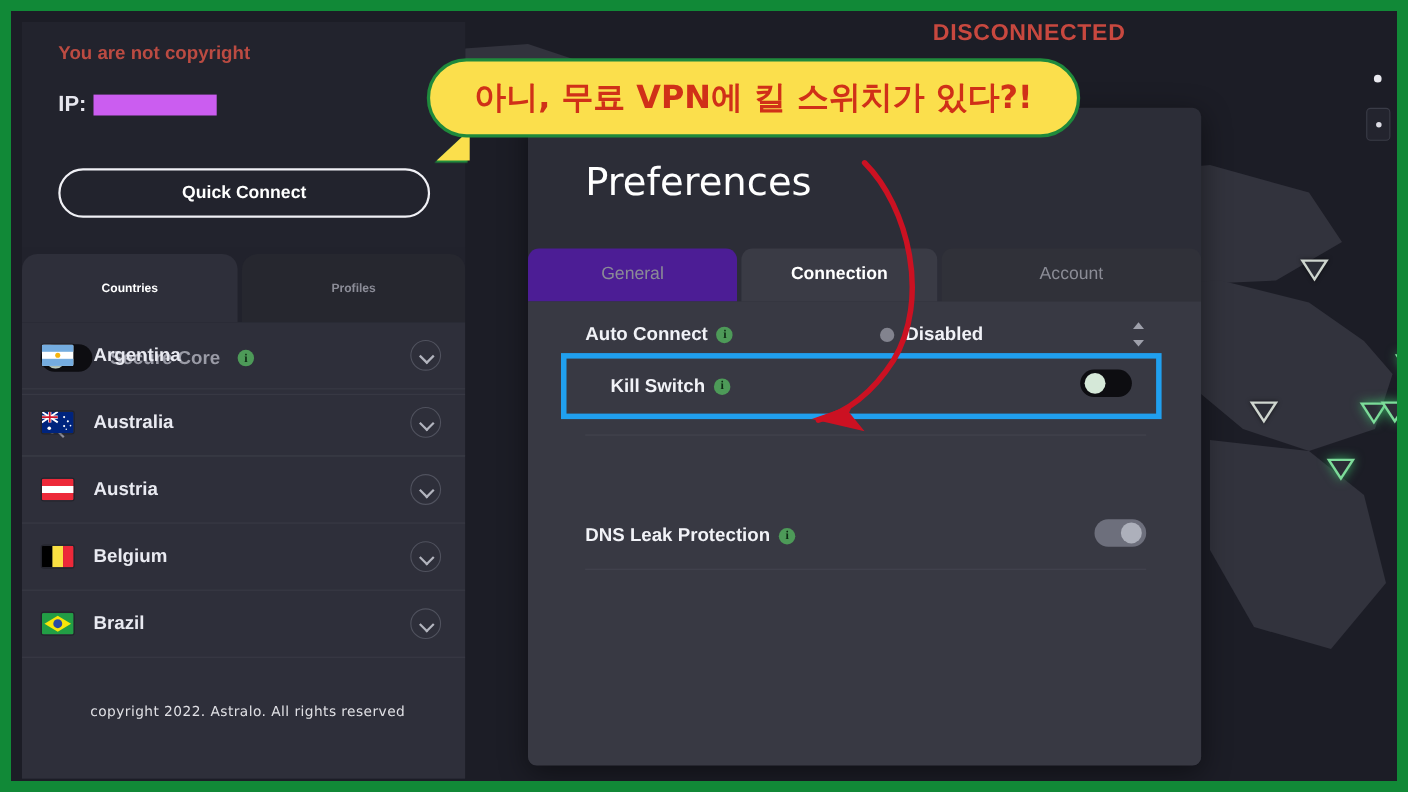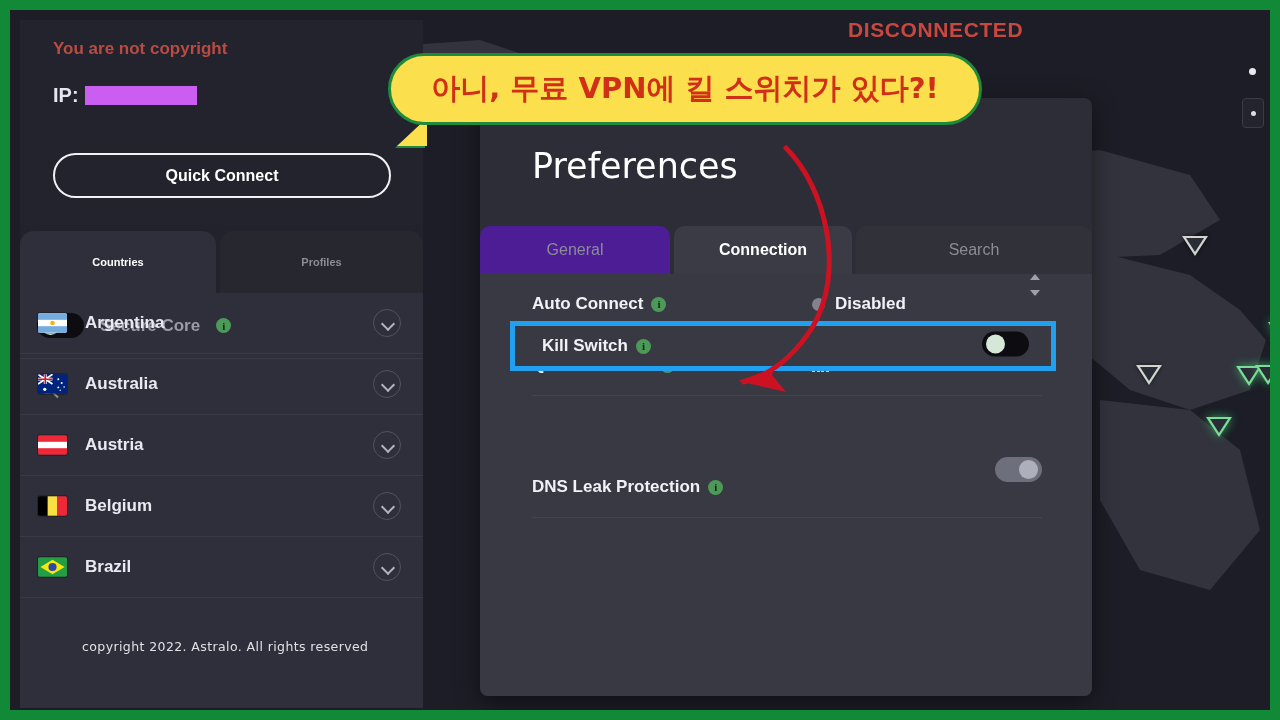--- a/index.html
+++ b/index.html
@@ -290,23 +290,22 @@
 
   #prefs-body {
     position: absolute; left: 0; top: 176px;
     width: 612px; height: 422px;
     background: #383943;
   }
 
   .pref-row {
     position: absolute;
     left: 52px; width: 510px; height: 61px;
-    display: flex; 
+    display: flex; align-items: center;
     border-bottom: 1px solid #43444f;
-    gap: 12px;
   }
   .pref-label {
     display: flex; align-items: center; gap: 8px;
     font-size: 17px; font-weight: bold; color: #f1f2f7;
     width: 268px;
     flex: none;
   }
   .pref-value {
     display: flex; align-items: center; gap: 10px;
     font-size: 17px; font-weight: bold; color: #f1f2f7;
@@ -333,25 +332,25 @@
   .bars-icon b { width: 3px; background: #c9cad3; display: block; }
   .bars-icon b:nth-child(1) { height: 4px; }
   .bars-icon b:nth-child(2) { height: 7px; }
   .bars-icon b:nth-child(3) { height: 10px; }
   .bars-icon b:nth-child(4) { height: 14px; }
 
   
   #killswitch-highlight {
     position: absolute;
     left: 30px; top: 223px;
-    width: 546px; height: 50px;
+    width: 546px; height: 60px;
     border: 5px solid #20a0ef;
     background: #383943;
     display: flex; align-items: center;
-    padding-left: 27px;
+    padding-left: 40px;
   }
 
   
   #bubble {
     position: absolute;
     left: 388px; top: 53px;
     width: 594px; height: 72px;
     background: #fbdf4c;
     border: 3px solid #1f8a3c;
     border-radius: 36px;
@@ -536,21 +535,21 @@
         </div>
       </div>
     </div>
 
     <div id="prefs">
       <div id="prefs-title">Preferences</div>
 
       <div id="prefs-tabs">
         <div class="ptab t0">General</div>
         <div class="ptab t1">Connection</div>
-        <div class="ptab t2">Search</div>
+        <div class="ptab t2">Account</div>
       </div>
 
       <div id="prefs-body">
 
         <div class="pref-row" style="top:0">
           <span class="pref-label">
             <span>Auto Connect</span>
             <span class="info-i">i</span>
           </span>
           <span class="pref-value">

